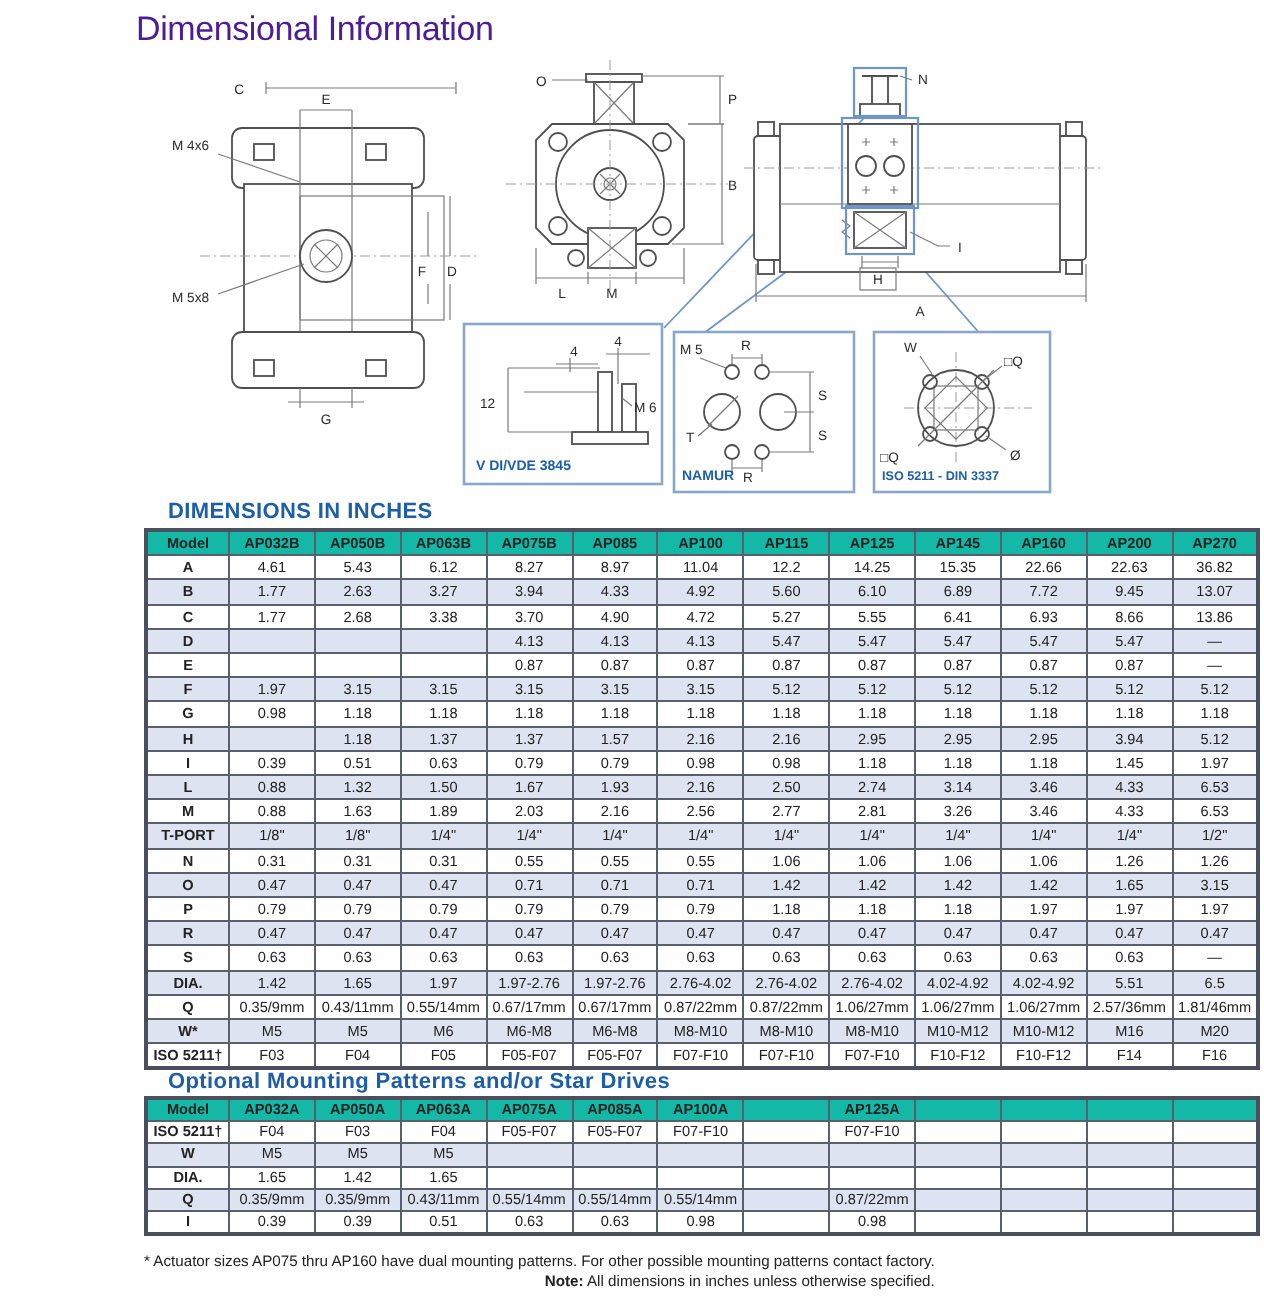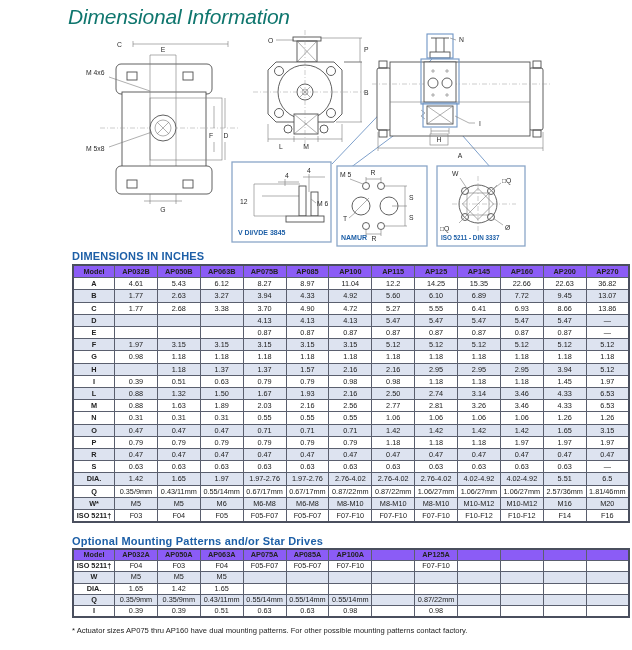--- a/index.html
+++ b/index.html
@@ -1,28 +1,28 @@
 <!DOCTYPE html>
 <html><head>
 <meta charset="utf-8">
 <style>
   html,body{margin:0;padding:0;}
   body{width:632px;height:650px;background:#fff;position:relative;overflow:hidden;
        font-family:"Liberation Sans",sans-serif;color:#222;}
   .abs{position:absolute;}
-  .page-title{left:68px;top:5px;font-size:21px;font-weight:400;color:#0f766e;letter-spacing:-0.2px;font-style:italic;}
-  .sec-heading{font-size:11px;font-weight:bold;color:#1d5fa7;letter-spacing:0.2px;}
+  .page-title{left:68px;top:5px;font-size:17px;font-weight:400;color:#4c1d95;letter-spacing:-0.2px;}
+  .sec-heading{font-size:11px;font-weight:bold;color:#1d5fa7;letter-spacing:0.2px;margin-left:12px;}
   #h1{left:72px;top:250px;}
   #h2{left:72px;top:535px;}
   
   table.dim{border-collapse:collapse;table-layout:fixed;width:558px;font-size:7.3px;}
   table.dim th,table.dim td{border:1px solid #5a5f6e;text-align:center;padding:0;
       height:11.2px;line-height:11.2px;overflow:hidden;white-space:nowrap;font-weight:normal;}
   table.dim .lbl,table.dim thead th{font-weight:bold;}
-  table.dim thead th{background:#8b5cf6;}
+  table.dim thead th{background:#14b8a6;}
   table.dim tr.alt td,table.dim tr.alt th{background:#dde3f0;}
   table.dim th.lbl{width:40px;}
   table.dim{border:2px solid #4a4f5e;}
   #t1wrap{left:72px;top:264px;}
   #t2wrap{left:72px;top:548px;}
   table.t2 th,table.t2 td{height:10.2px;line-height:10.2px;}
   .footnotes{left:72px;top:626px;font-size:7.6px;color:#222;line-height:1.3;text-align:right;}
   .footnotes b{font-weight:bold;}
   
   svg text{font-family:"Liberation Sans",sans-serif;}
@@ -380,20 +380,35 @@
           <td>2.03</td>
           <td>2.16</td>
           <td>2.56</td>
           <td>2.77</td>
           <td>2.81</td>
           <td>3.26</td>
           <td>3.46</td>
           <td>4.33</td>
           <td>6.53</td>
         </tr>
+        <tr class="alt">
+          <th class="lbl">T-PORT</th>
+          <td>1/8"</td>
+          <td>1/8"</td>
+          <td>1/4"</td>
+          <td>1/4"</td>
+          <td>1/4"</td>
+          <td>1/4"</td>
+          <td>1/4"</td>
+          <td>1/4"</td>
+          <td>1/4"</td>
+          <td>1/4"</td>
+          <td>1/4"</td>
+          <td>1/2"</td>
+        </tr>
         <tr>
           <th class="lbl">N</th>
           <td>0.31</td>
           <td>0.31</td>
           <td>0.31</td>
           <td>0.55</td>
           <td>0.55</td>
           <td>0.55</td>
           <td>1.06</td>
           <td>1.06</td>
@@ -621,13 +636,14 @@
           <td></td>
           <td></td>
           <td></td>
         </tr>
       </tbody>
     </table>
 </div>
 
 <div class="footnotes abs">
   <div>* Actuator sizes AP075 thru AP160 have dual mounting patterns. For other possible mounting patterns contact factory.</div>
+  <div><b>Note:</b> <span>All dimensions in inches unless otherwise specified.</span></div>
 </div>
 
 </body></html>

